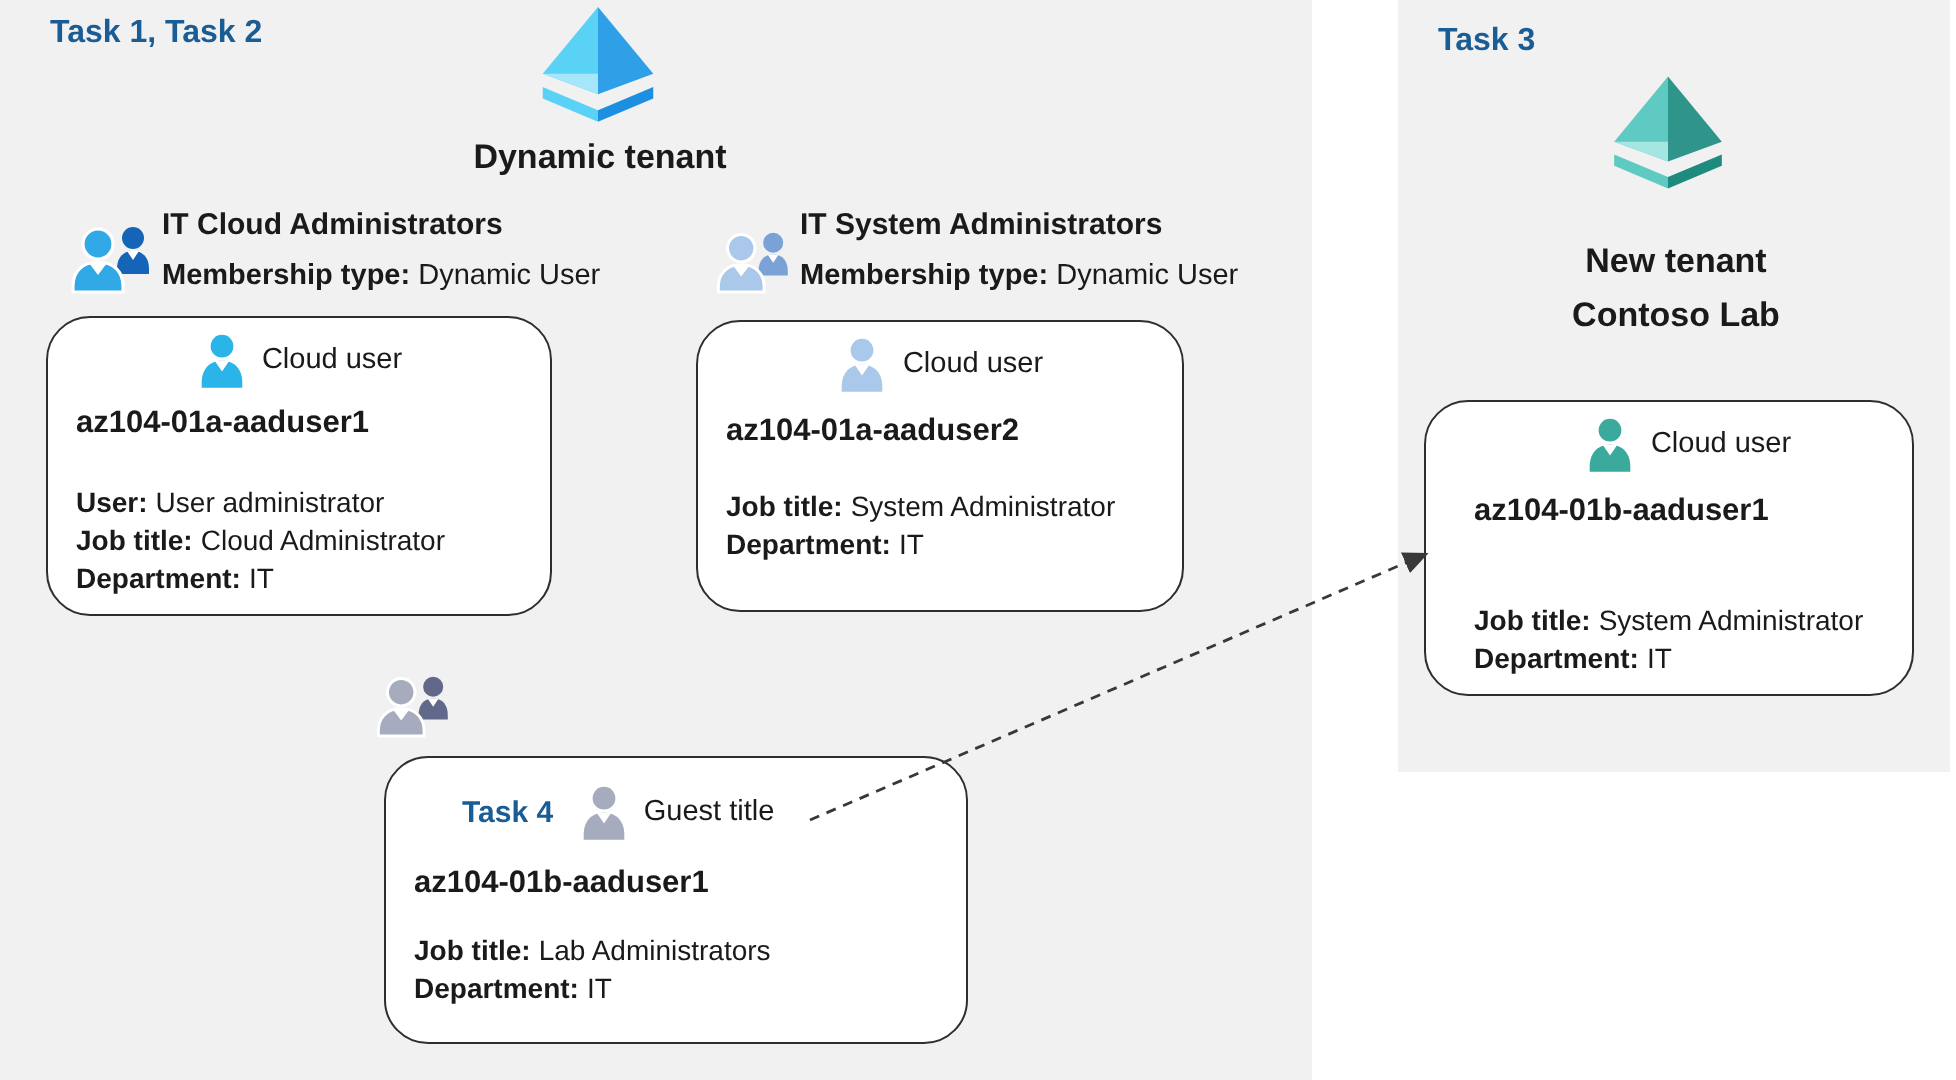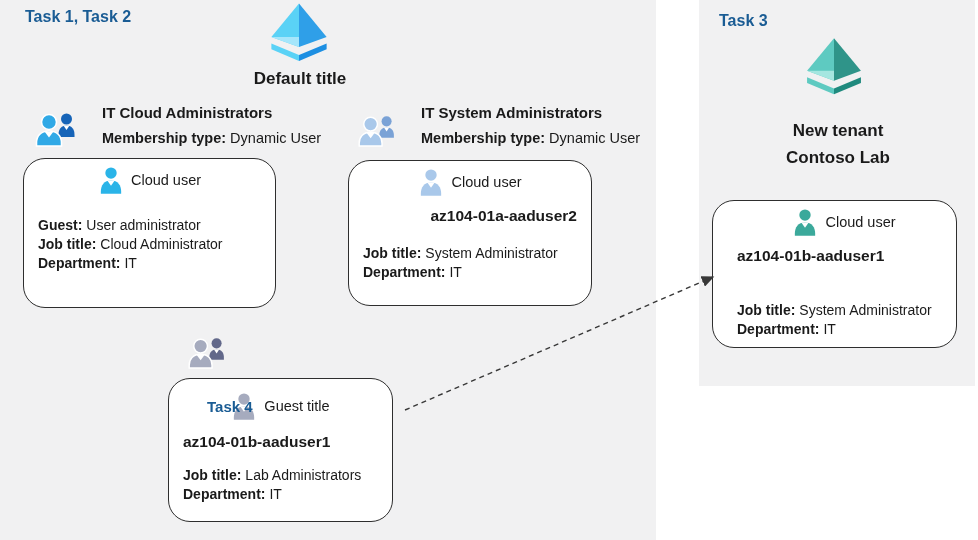--- a/index.html
+++ b/index.html
@@ -8,37 +8,37 @@
     font-family:"Liberation Sans", sans-serif;color:var(--text);
   }
   .panel{position:absolute;background:var(--panel-bg);}
   .panel.left{left:0;top:0;width:656px;height:540px;}
   .panel.right{left:699px;top:0;width:276px;height:386px;}
   .abs{position:absolute;}
   .task-label{font-weight:700;font-size:16px;color:var(--task-label);margin-left:11px;}
   .tenant-title{font-weight:700;font-size:17px;color:var(--text);text-align:center;}
   .group{position:absolute;display:flex;align-items:flex-start;}
   .group svg{flex:0 0 auto;}
-  .group-text{margin-left:23px;}
+  .group-text{margin-left:2px;}
   .group-name{font-weight:700;font-size:15px;line-height:18px;}
   .group-sub{font-size:14.5px;line-height:19px;margin-top:7px;}
   .bold-label{font-weight:700;margin-right:4px;text-align:center;}
   .card{
     position:absolute;background:#fff;border:1.6px solid var(--card-border);
     border-radius:22px;box-sizing:border-box;padding:0 14px;
   }
   .card-head{display:flex;align-items:center;justify-content:center;margin-top:6px;height:30px;position:relative;}
   .user-type{font-size:14.5px;margin-left:7px;}
   .card-name{font-weight:700;font-size:15.5px;margin-top:8px;}
   .card-fields{font-size:14px;}
   .field{line-height:19px;}
   .task4{position:absolute;left:13px;top:7px;font-size:15px;}
   .arrow-layer{position:absolute;left:0;top:0;pointer-events:none;}
   .c1 .card-name{margin-top:8px;}  .c1 .card-fields{margin-top:21px;}
-  .c2 .card-name{margin-top:10px;text-align:right;} .c2 .card-fields{margin-top:19px;}
+  .c2 .card-name{margin-top:10px;} .c2 .card-fields{margin-top:19px;}
   .c3 .card-head{margin-top:12px;} .c3 .card-name{margin-top:12px;} .c3 .card-fields{margin-top:15px;}
   .c4{padding-left:24px;padding-right:5px;}
   .c4 .card-name{margin-top:10px;} .c4 .card-fields{margin-top:36px;}
 </style>
 </head>
 <body>
 
 <div class="canvas">
 
   <div class="panel left"></div>
@@ -47,21 +47,21 @@
   <div class="abs task-label" style="left:14px;top:8px">Task 1, Task 2</div>
   <div class="abs task-label" style="left:708px;top:12px">Task 3</div>
 
   <svg class="abs" style="left:263px;top:2px" width="72" height="64" viewBox="0 0 96 88">
     <polygon points="48,2 10,48 48,62" fill="var(--aad-blue-light)"></polygon>
     <polygon points="48,2 86,48 48,62" fill="var(--aad-blue-mid)"></polygon>
     <polygon points="10,48 48,48 48,62" fill="var(--aad-blue-pale)"></polygon>
     <polygon points="10,57 48,73 48,81 10,65" fill="var(--aad-blue-light)"></polygon>
     <polygon points="48,73 86,57 86,65 48,81" fill="var(--aad-blue-base)"></polygon>
   </svg>
-  <div class="abs tenant-title" style="left:222px;top:69px;width:156px">Default title</div>
+  <div class="abs tenant-title" style="left:222px;top:69px;width:156px">Dynamic tenant</div>
 
   <div class="group" style="left:33px;top:104px">
     <svg width="46" height="40" viewBox="0 0 46 40" style="margin-top:5px">
       <circle cx="33.5" cy="10" r="5.5" fill="var(--group-blue-back)"></circle>
       <path d="M33.5 16.5 C28 16.5 25.5 20.5 25.5 25.5 L25.5 28 L41.5 28 L41.5 25.5 C41.5 20.5 39 16.5 33.5 16.5 Z" fill="var(--group-blue-back)"></path>
       <polygon points="30.5,16.5 36.5,16.5 33.5,21" fill="#fff"></polygon>
       <circle cx="16" cy="13" r="7.5" fill="var(--group-blue-front)" stroke="#fff" stroke-width="1.6"></circle>
       <path d="M16 22 C7.5 22 3.5 27.5 3.5 34 L3.5 37 L28.5 37 L28.5 34 C28.5 27.5 24.5 22 16 22 Z" fill="var(--group-blue-front)" stroke="#fff" stroke-width="1.6"></path>
       <polygon points="11.5,22.5 20.5,22.5 16,28.5" fill="#fff"></polygon>
     </svg>
@@ -75,22 +75,23 @@
 
   <div class="card c1" style="left:23px;top:158px;width:253px;height:150px">
     <div class="card-head">
       <svg width="26" height="28" viewBox="0 0 32 34">
         <circle cx="16" cy="8.5" r="7" fill="var(--user-cyan)"></circle>
         <path d="M16 17.5 C7.5 17.5 3.5 23.5 3.5 31 L3.5 34 L28.5 34 L28.5 31 C28.5 23.5 24.5 17.5 16 17.5 Z" fill="var(--user-cyan)"></path>
         <polygon points="11.5,17.5 20.5,17.5 16,24" fill="#fff"></polygon>
       </svg>
       <span class="user-type">Cloud user</span>
     </div>
+    <div class="card-name">az104-01a-aaduser1</div>
     <div class="card-fields">
-      <div class="field"><span class="bold-label">Guest:</span><span>User administrator</span></div>
+      <div class="field"><span class="bold-label">User:</span><span>User administrator</span></div>
       <div class="field"><span class="bold-label">Job title:</span><span>Cloud Administrator</span></div>
       <div class="field"><span class="bold-label">Department:</span><span>IT</span></div>
     </div>
   </div>
 
   <div class="group" style="left:356px;top:104px">
     <svg width="42" height="37" viewBox="0 0 46 40" style="margin-top:8px">
       <circle cx="33.5" cy="10" r="5.5" fill="var(--group-steel-back)"></circle>
       <path d="M33.5 16.5 C28 16.5 25.5 20.5 25.5 25.5 L25.5 28 L41.5 28 L41.5 25.5 C41.5 20.5 39 16.5 33.5 16.5 Z" fill="var(--group-steel-back)"></path>
       <polygon points="30.5,16.5 36.5,16.5 33.5,21" fill="#fff"></polygon>
@@ -126,21 +127,21 @@
     <svg width="42" height="37" viewBox="0 0 46 40" style="margin-top:8px">
       <circle cx="33.5" cy="10" r="5.5" fill="var(--group-gray-back)"></circle>
       <path d="M33.5 16.5 C28 16.5 25.5 20.5 25.5 25.5 L25.5 28 L41.5 28 L41.5 25.5 C41.5 20.5 39 16.5 33.5 16.5 Z" fill="var(--group-gray-back)"></path>
       <polygon points="30.5,16.5 36.5,16.5 33.5,21" fill="#fff"></polygon>
       <circle cx="16" cy="13" r="7.5" fill="var(--group-gray-front)" stroke="#fff" stroke-width="1.6"></circle>
       <path d="M16 22 C7.5 22 3.5 27.5 3.5 34 L3.5 37 L28.5 37 L28.5 34 C28.5 27.5 24.5 22 16 22 Z" fill="var(--group-gray-front)" stroke="#fff" stroke-width="1.6"></path>
       <polygon points="11.5,22.5 20.5,22.5 16,28.5" fill="#fff"></polygon>
     </svg>
   </div>
 
-  <div class="card c3" style="left:168px;top:378px;width:225px;height:144px">
+  <div class="card c3" style="left:192px;top:378px;width:292px;height:144px">
     <div class="card-head">
       <span class="task4 task-label">Task 4</span>
       <svg width="26" height="28" viewBox="0 0 32 34">
         <circle cx="16" cy="8.5" r="7" fill="var(--user-gray)"></circle>
         <path d="M16 17.5 C7.5 17.5 3.5 23.5 3.5 31 L3.5 34 L28.5 34 L28.5 31 C28.5 23.5 24.5 17.5 16 17.5 Z" fill="var(--user-gray)"></path>
         <polygon points="11.5,17.5 20.5,17.5 16,24" fill="#fff"></polygon>
       </svg>
       <span class="user-type">Guest title</span>
     </div>
     <div class="card-name">az104-01b-aaduser1</div>

